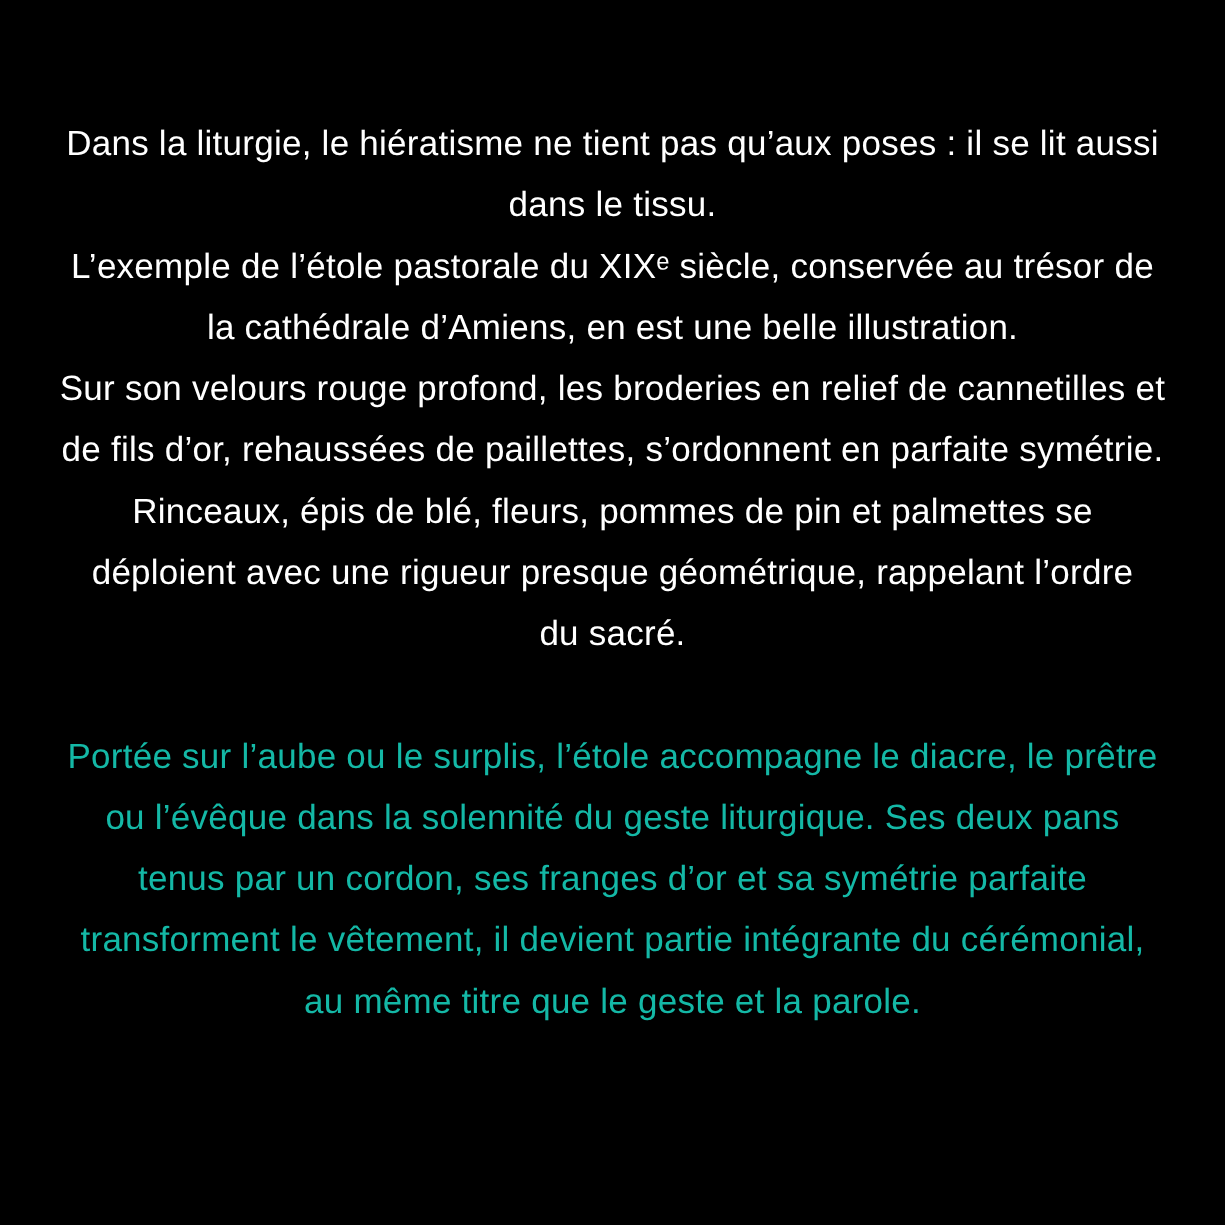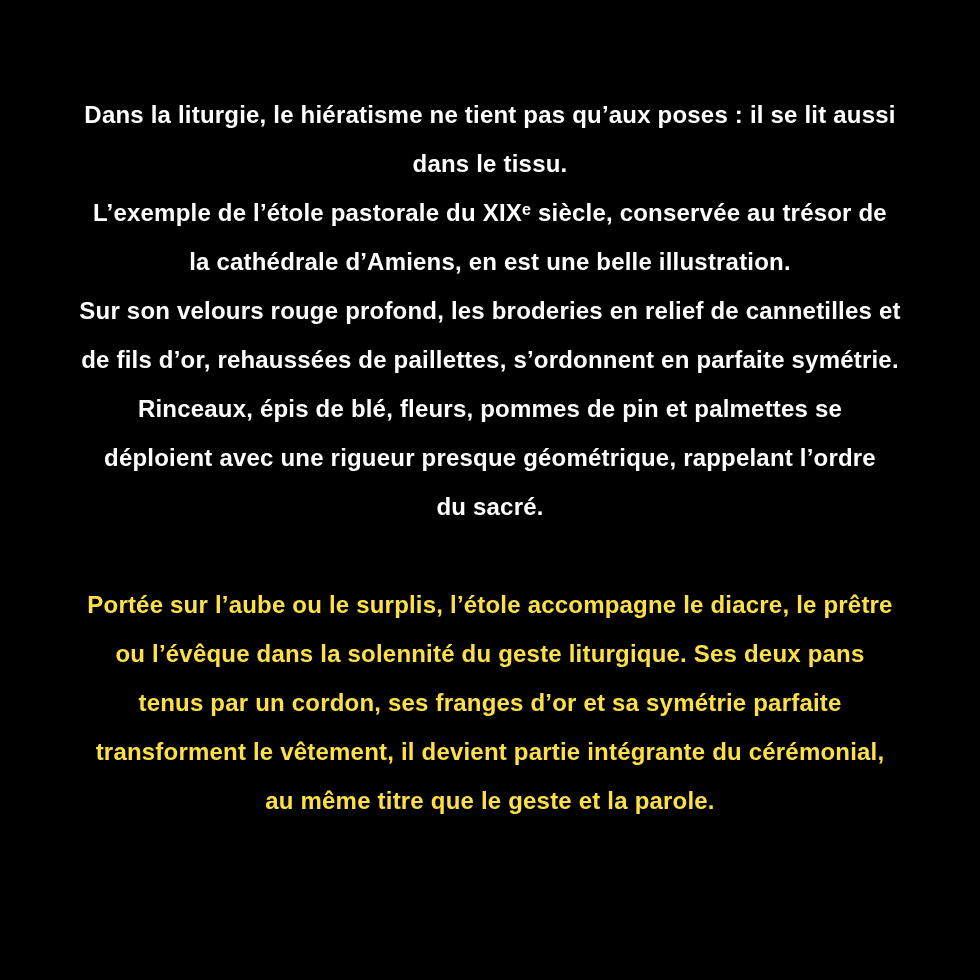--- a/index.html
+++ b/index.html
@@ -16,22 +16,22 @@
   .text-panel {
     box-sizing: border-box;
     width: 980px;
     height: 980px;
     padding-top: 90px;
   }
   .body-paragraph {
     margin: 0 auto;
     max-width: 960px;
     color: #ffffff;
-    font-size: 24px;
-    font-weight: 700;
+    font-size: 28px;
+    font-weight: 400;
     line-height: 49px;
     text-align: center;
     white-space: pre-line;
     letter-spacing: 0.2px;
   }
   .body-paragraph + .body-paragraph {
     margin-top: 49px;
   }
 </style>
 </head>
@@ -40,18 +40,18 @@
 <main class="text-panel">
   <p class="body-paragraph" style="color: rgb(255, 255, 255);">Dans la liturgie, le hiératisme ne tient pas qu’aux poses : il se lit aussi
 dans le tissu.
 L’exemple de l’étole pastorale du XIXᵉ siècle, conservée au trésor de
 la cathédrale d’Amiens, en est une belle illustration.
 Sur son velours rouge profond, les broderies en relief de cannetilles et
 de fils d’or, rehaussées de paillettes, s’ordonnent en parfaite symétrie.
 Rinceaux, épis de blé, fleurs, pommes de pin et palmettes se
 déploient avec une rigueur presque géométrique, rappelant l’ordre
 du sacré.</p>
-  <p class="body-paragraph" style="color: #fde047;">Portée sur l’aube ou le surplis, l’étole accompagne le diacre, le prêtre
+  <p class="body-paragraph" style="color: #14b8a6;">Portée sur l’aube ou le surplis, l’étole accompagne le diacre, le prêtre
 ou l’évêque dans la solennité du geste liturgique. Ses deux pans
 tenus par un cordon, ses franges d’or et sa symétrie parfaite
 transforment le vêtement, il devient partie intégrante du cérémonial,
 au même titre que le geste et la parole.</p>
 </main>
 
 </body></html>

